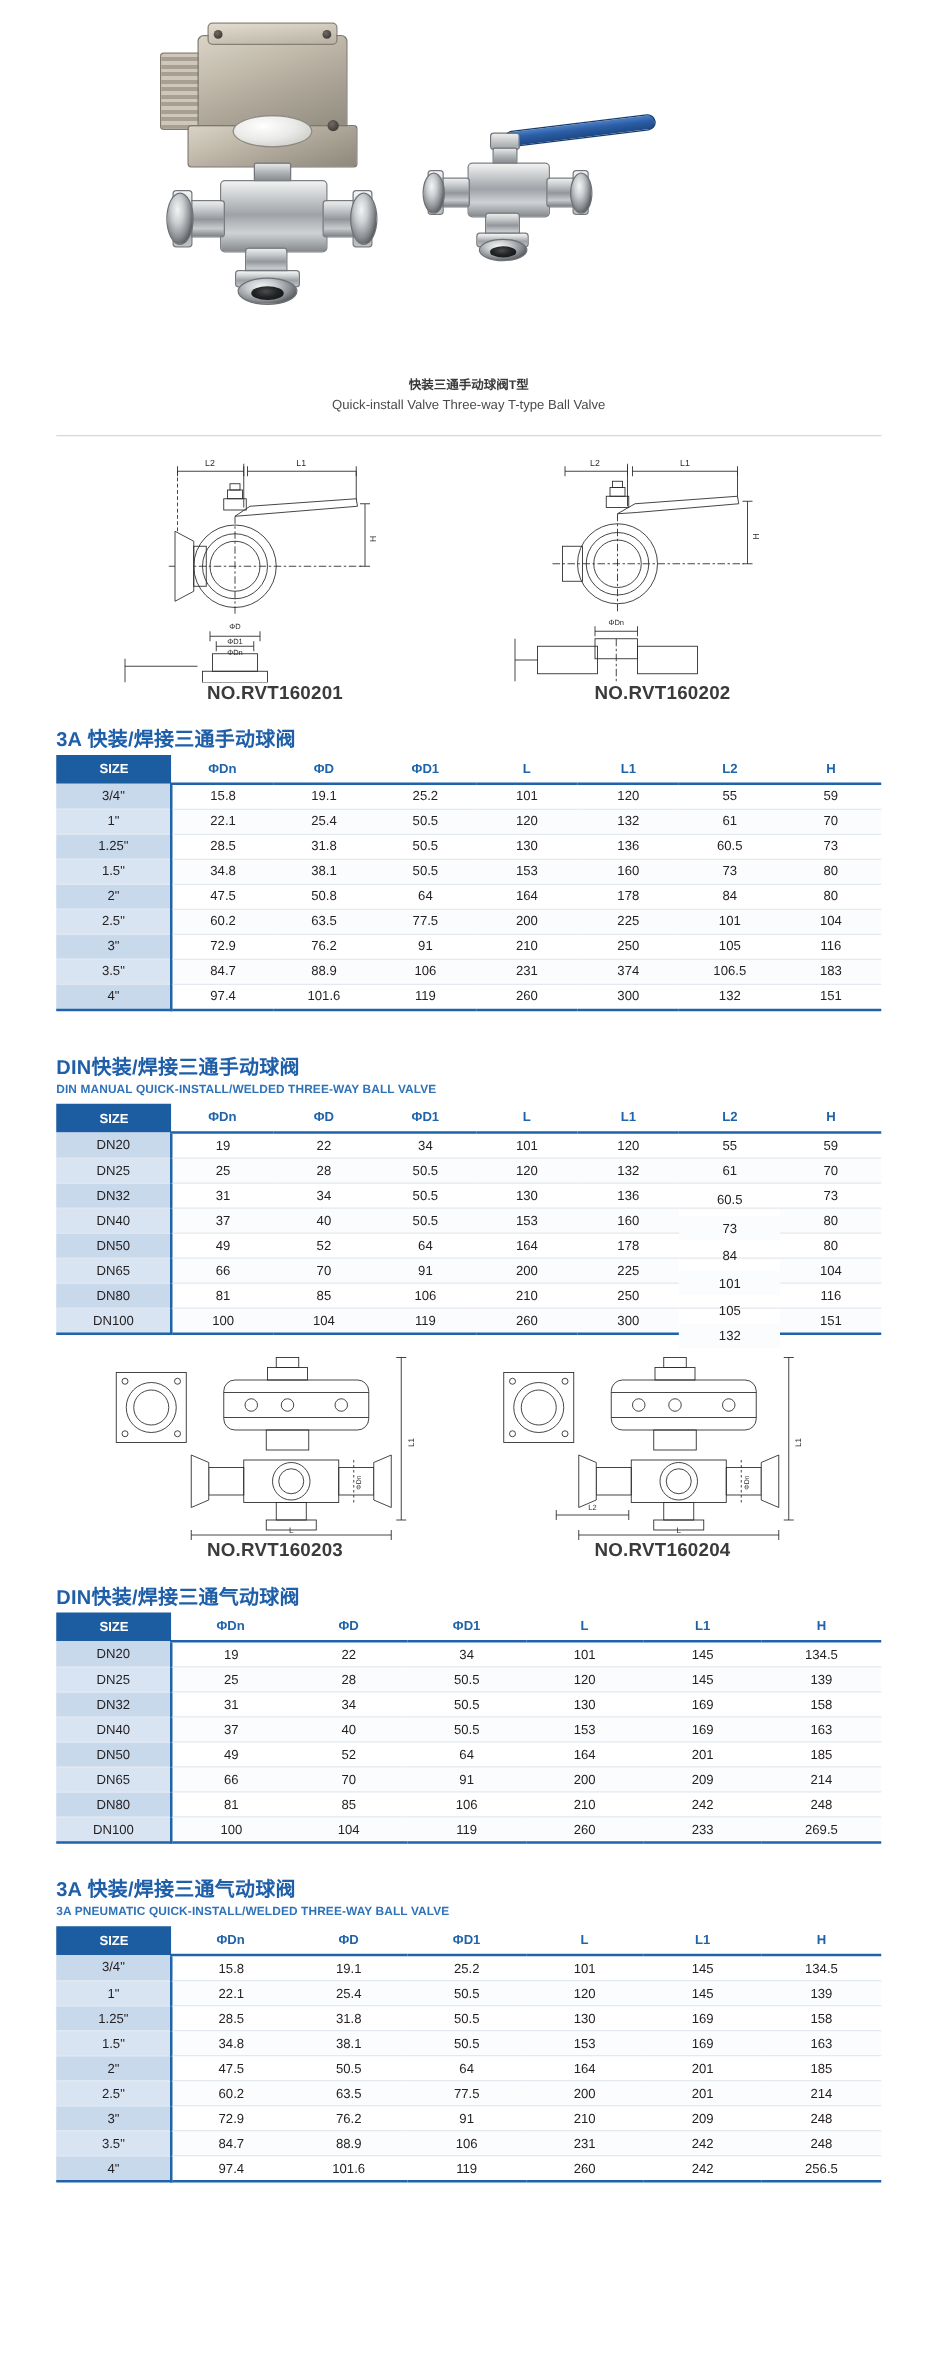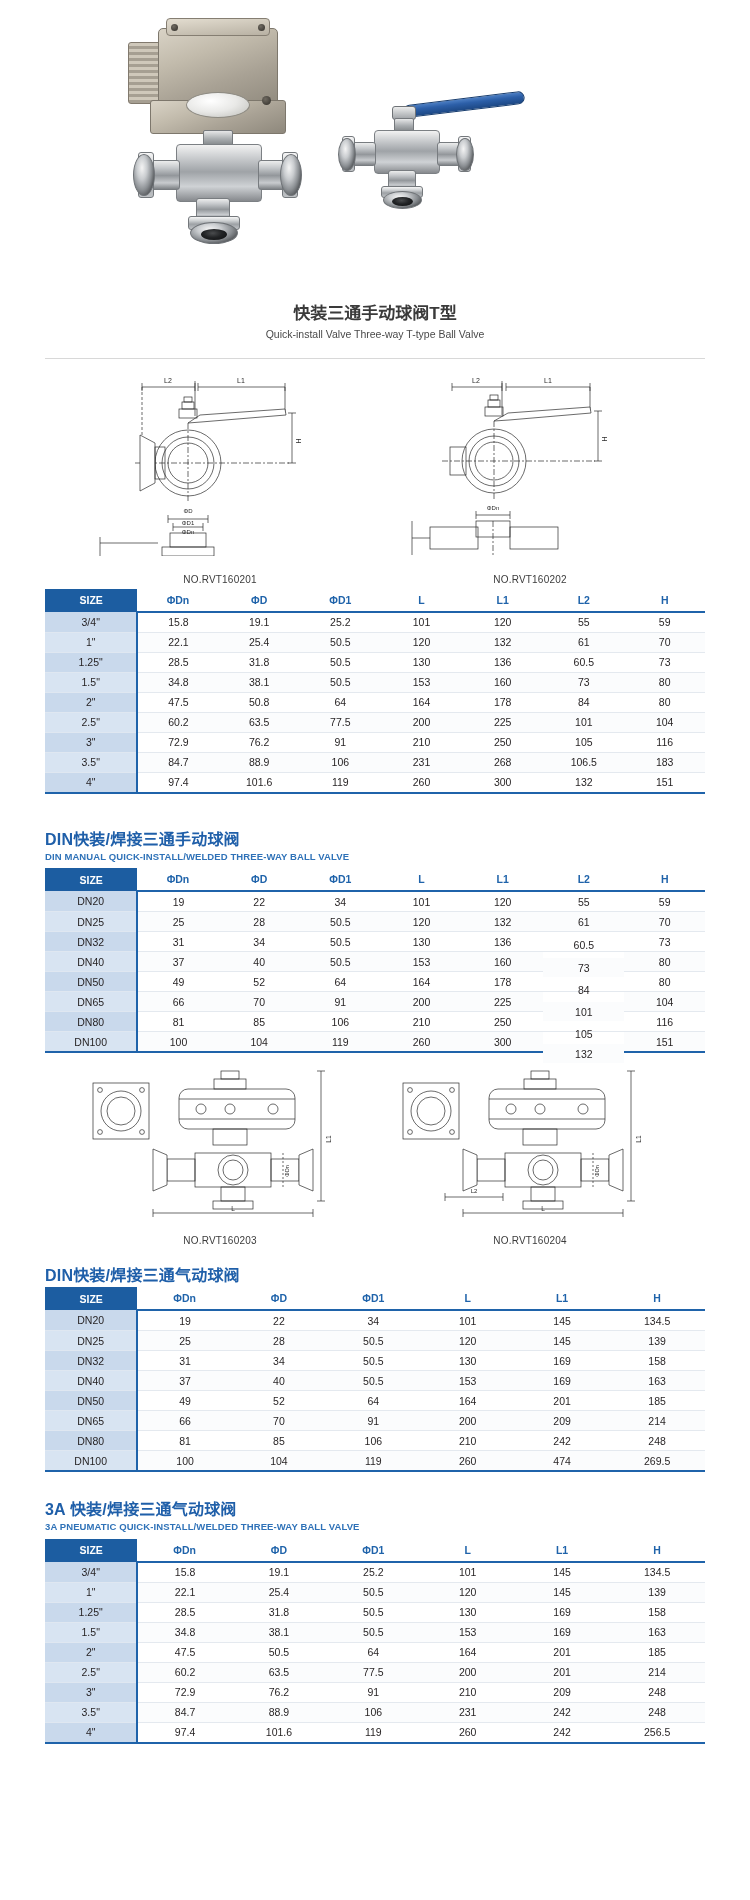--- a/index.html
+++ b/index.html
@@ -100,21 +100,21 @@
     border: 1px solid #6f7377;
     border-radius: 3px;
   }
 
   
   .caption {
     text-align: center;
     padding: 2px 0 10px 0;
   }
   .caption .cn {
-    font-size: 17px;
+    font-size: 10px;
     font-weight: bold;
     color: #3a3a3a;
     line-height: 1.45;
   }
   .caption .en {
     font-size: 10.5px;
     color: #4a4a4a;
     line-height: 1.45;
   }
   .rule {
@@ -129,24 +129,25 @@
     justify-content: center;
     gap: 10px;
     padding: 12px 0 4px 0;
   }
   .draw-cell {
     width: 300px;
     text-align: center;
   }
   .draw-cell svg { display: block; margin: 0 auto; }
   .draw-no {
-    font-size: 10px;
+    font-size: 15px;
     color: #3b3b3b;
-    margin-top: 18px;
+    margin-top: 0;
     letter-spacing: .2px;
+    font-weight: bold;
   }
 
   
   .sect { padding: 0 45px; }
   .sect-title {
     font-size: 16px;
     font-weight: bold;
     color: #1f5fa9;
     letter-spacing: .2px;
     margin: 16px 0 1px 0;
@@ -381,20 +382,21 @@
           <text x="158" y="12">L1</text>
           <text x="217" y="68" transform="rotate(-90 217 68)">H</text>
           <text x="103" y="139" font-size="6">ΦDn</text>
         </g>
       </svg>
       <div class="draw-no">NO.RVT160202</div>
     </div>
   </div>
 
   <div class="sect">
+    <div class="sect-title">3A 快装/焊接三通手动球阀</div>
     <div class="tbl-wrap">
       <table class="spec">
         <colgroup>
           <col style="width:14%">
             <col style="width:12.3%">
             <col style="width:12.3%">
             <col style="width:12.3%">
           <col style="width:12.3%">
             <col style="width:12.3%">
             <col style="width:12.3%">
@@ -482,21 +484,21 @@
               <td>250</td>
               <td>105</td>
               <td>116</td>
             </tr>
             <tr>
               <td class="size-cell">3.5"</td>
               <td>84.7</td>
               <td>88.9</td>
               <td>106</td>
               <td>231</td>
-              <td>268</td>
+              <td>374</td>
               <td>106.5</td>
               <td>183</td>
             </tr>
             <tr>
               <td class="size-cell">4"</td>
               <td>97.4</td>
               <td>101.6</td>
               <td>119</td>
               <td>260</td>
               <td>300</td>
@@ -815,21 +817,21 @@
               <td>210</td>
               <td>242</td>
               <td>248</td>
             </tr>
             <tr>
               <td class="size-cell">DN100</td>
               <td>100</td>
               <td>104</td>
               <td>119</td>
               <td>260</td>
-              <td>474</td>
+              <td>233</td>
               <td>269.5</td>
             </tr>
           </tbody>
       </table>
     </div>
   </div>
 
   <div class="gap-sm"></div>
 
   <div class="sect">

